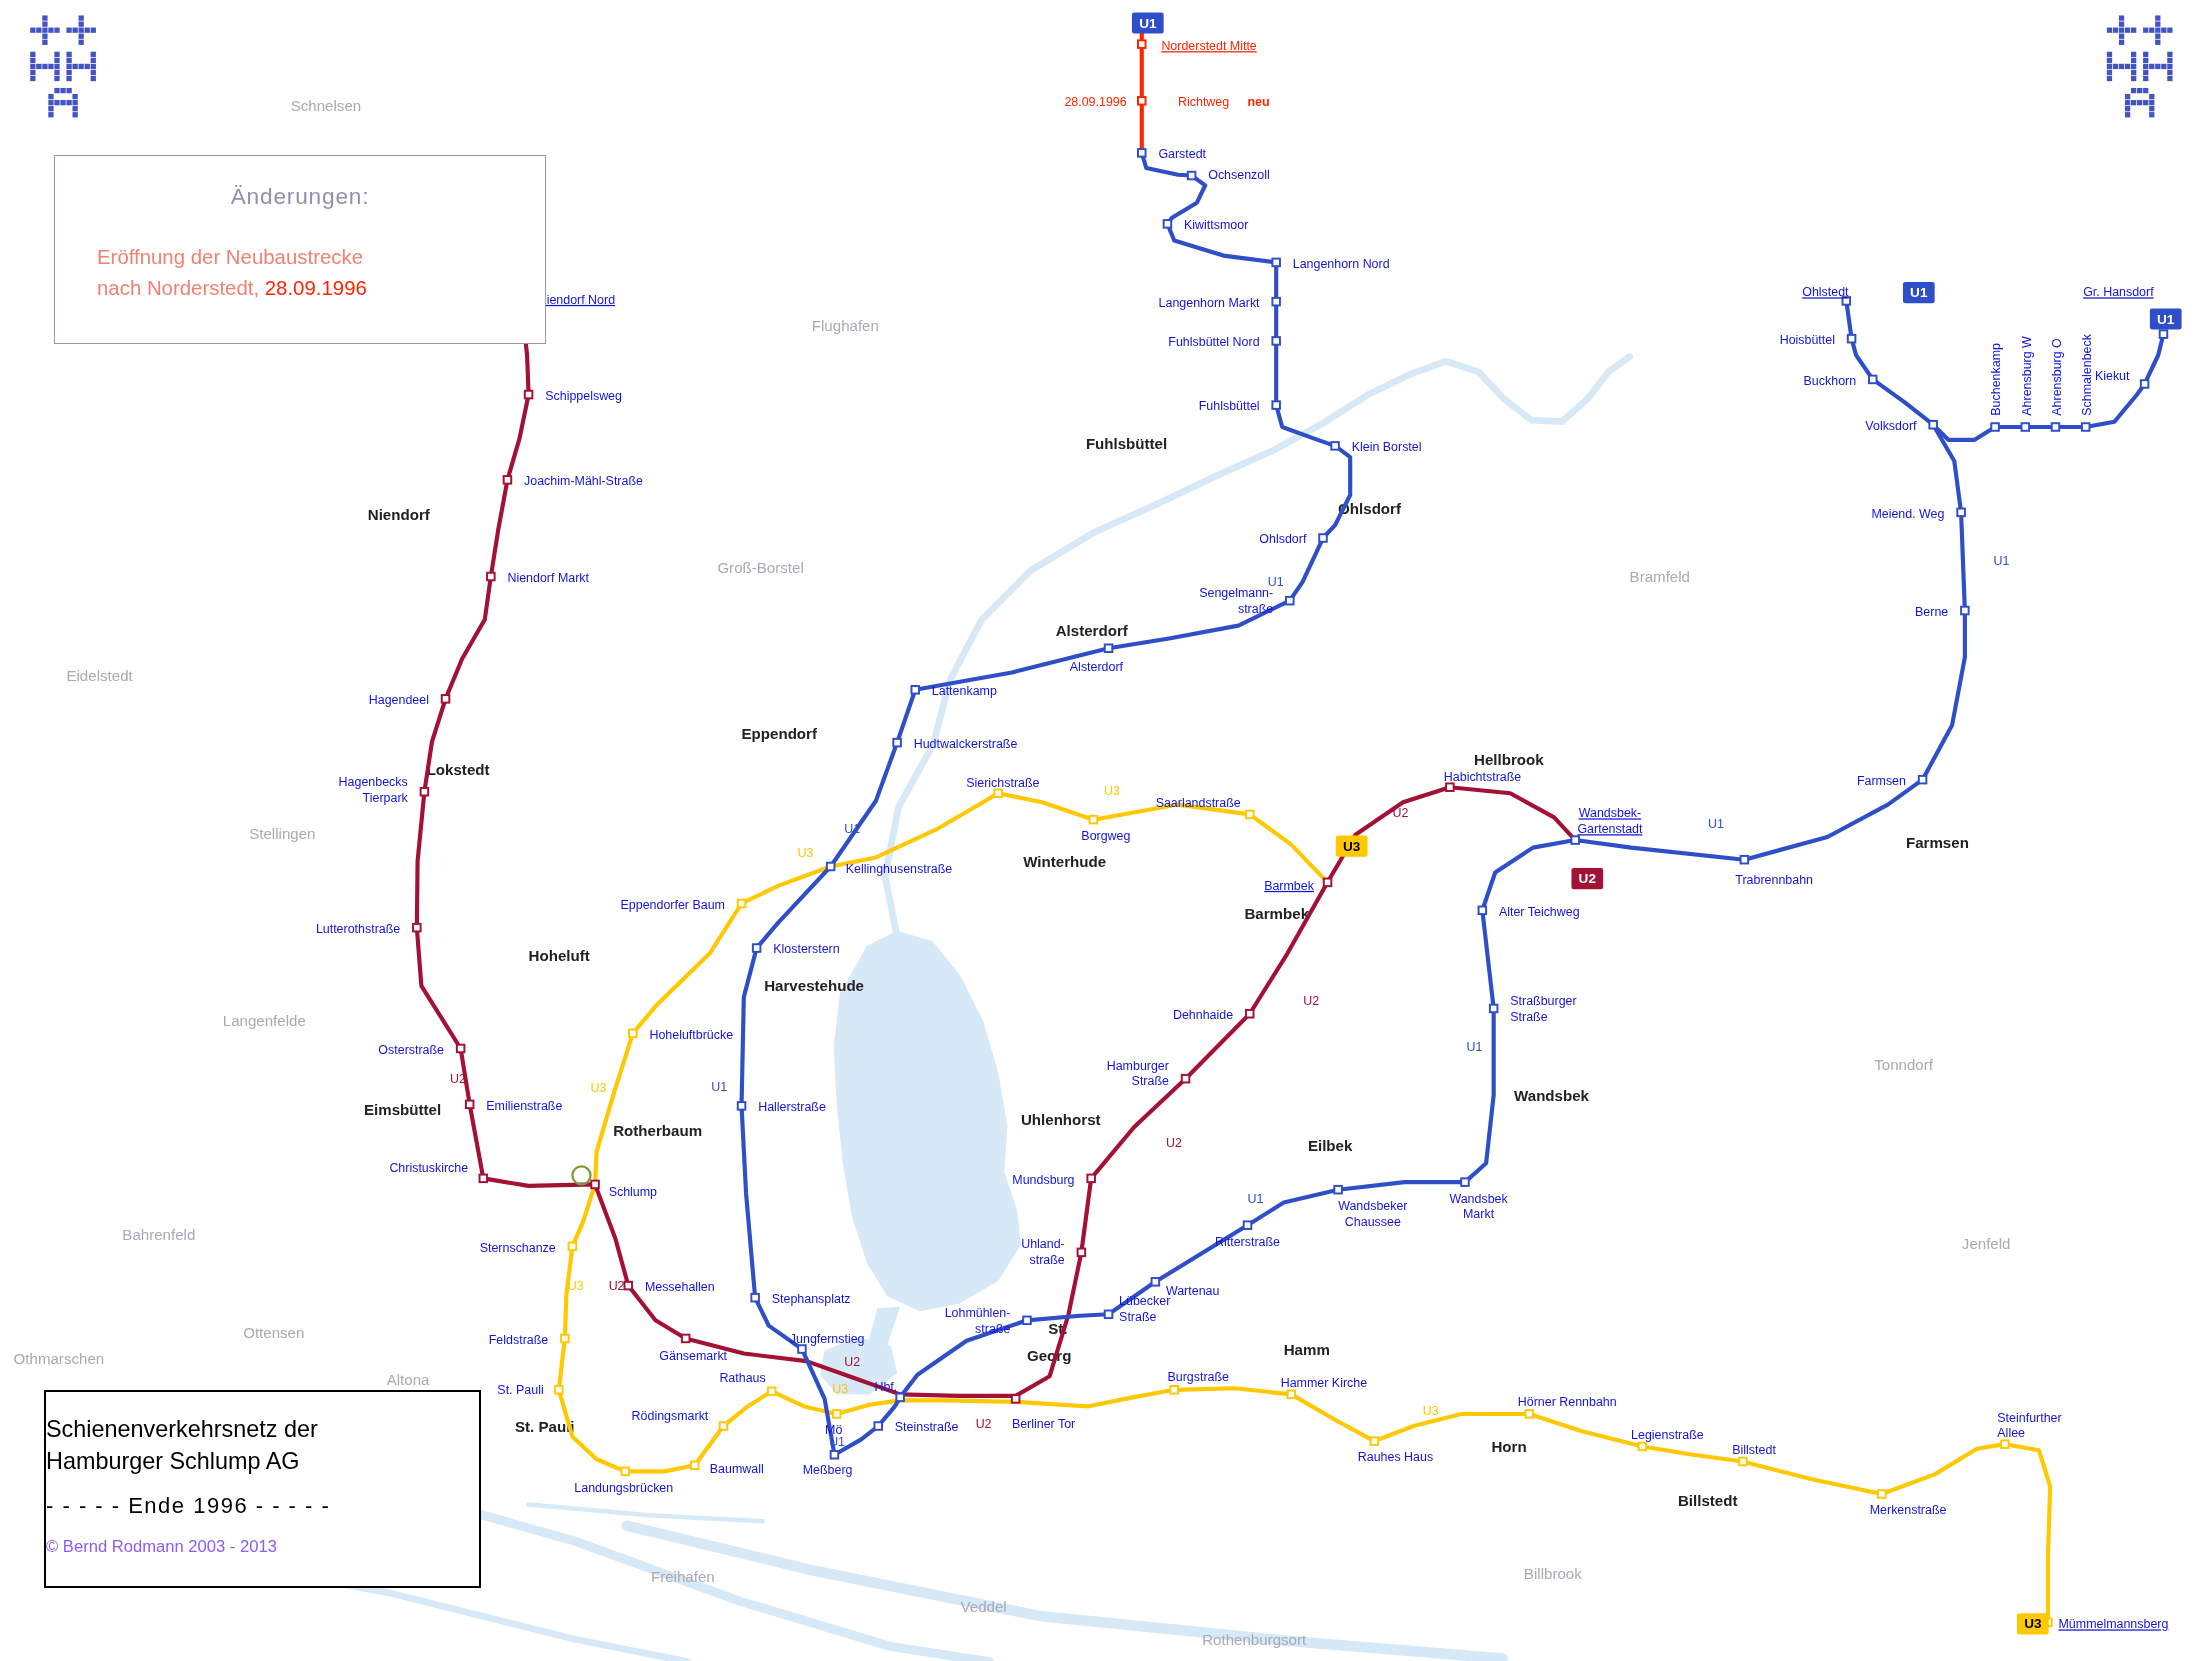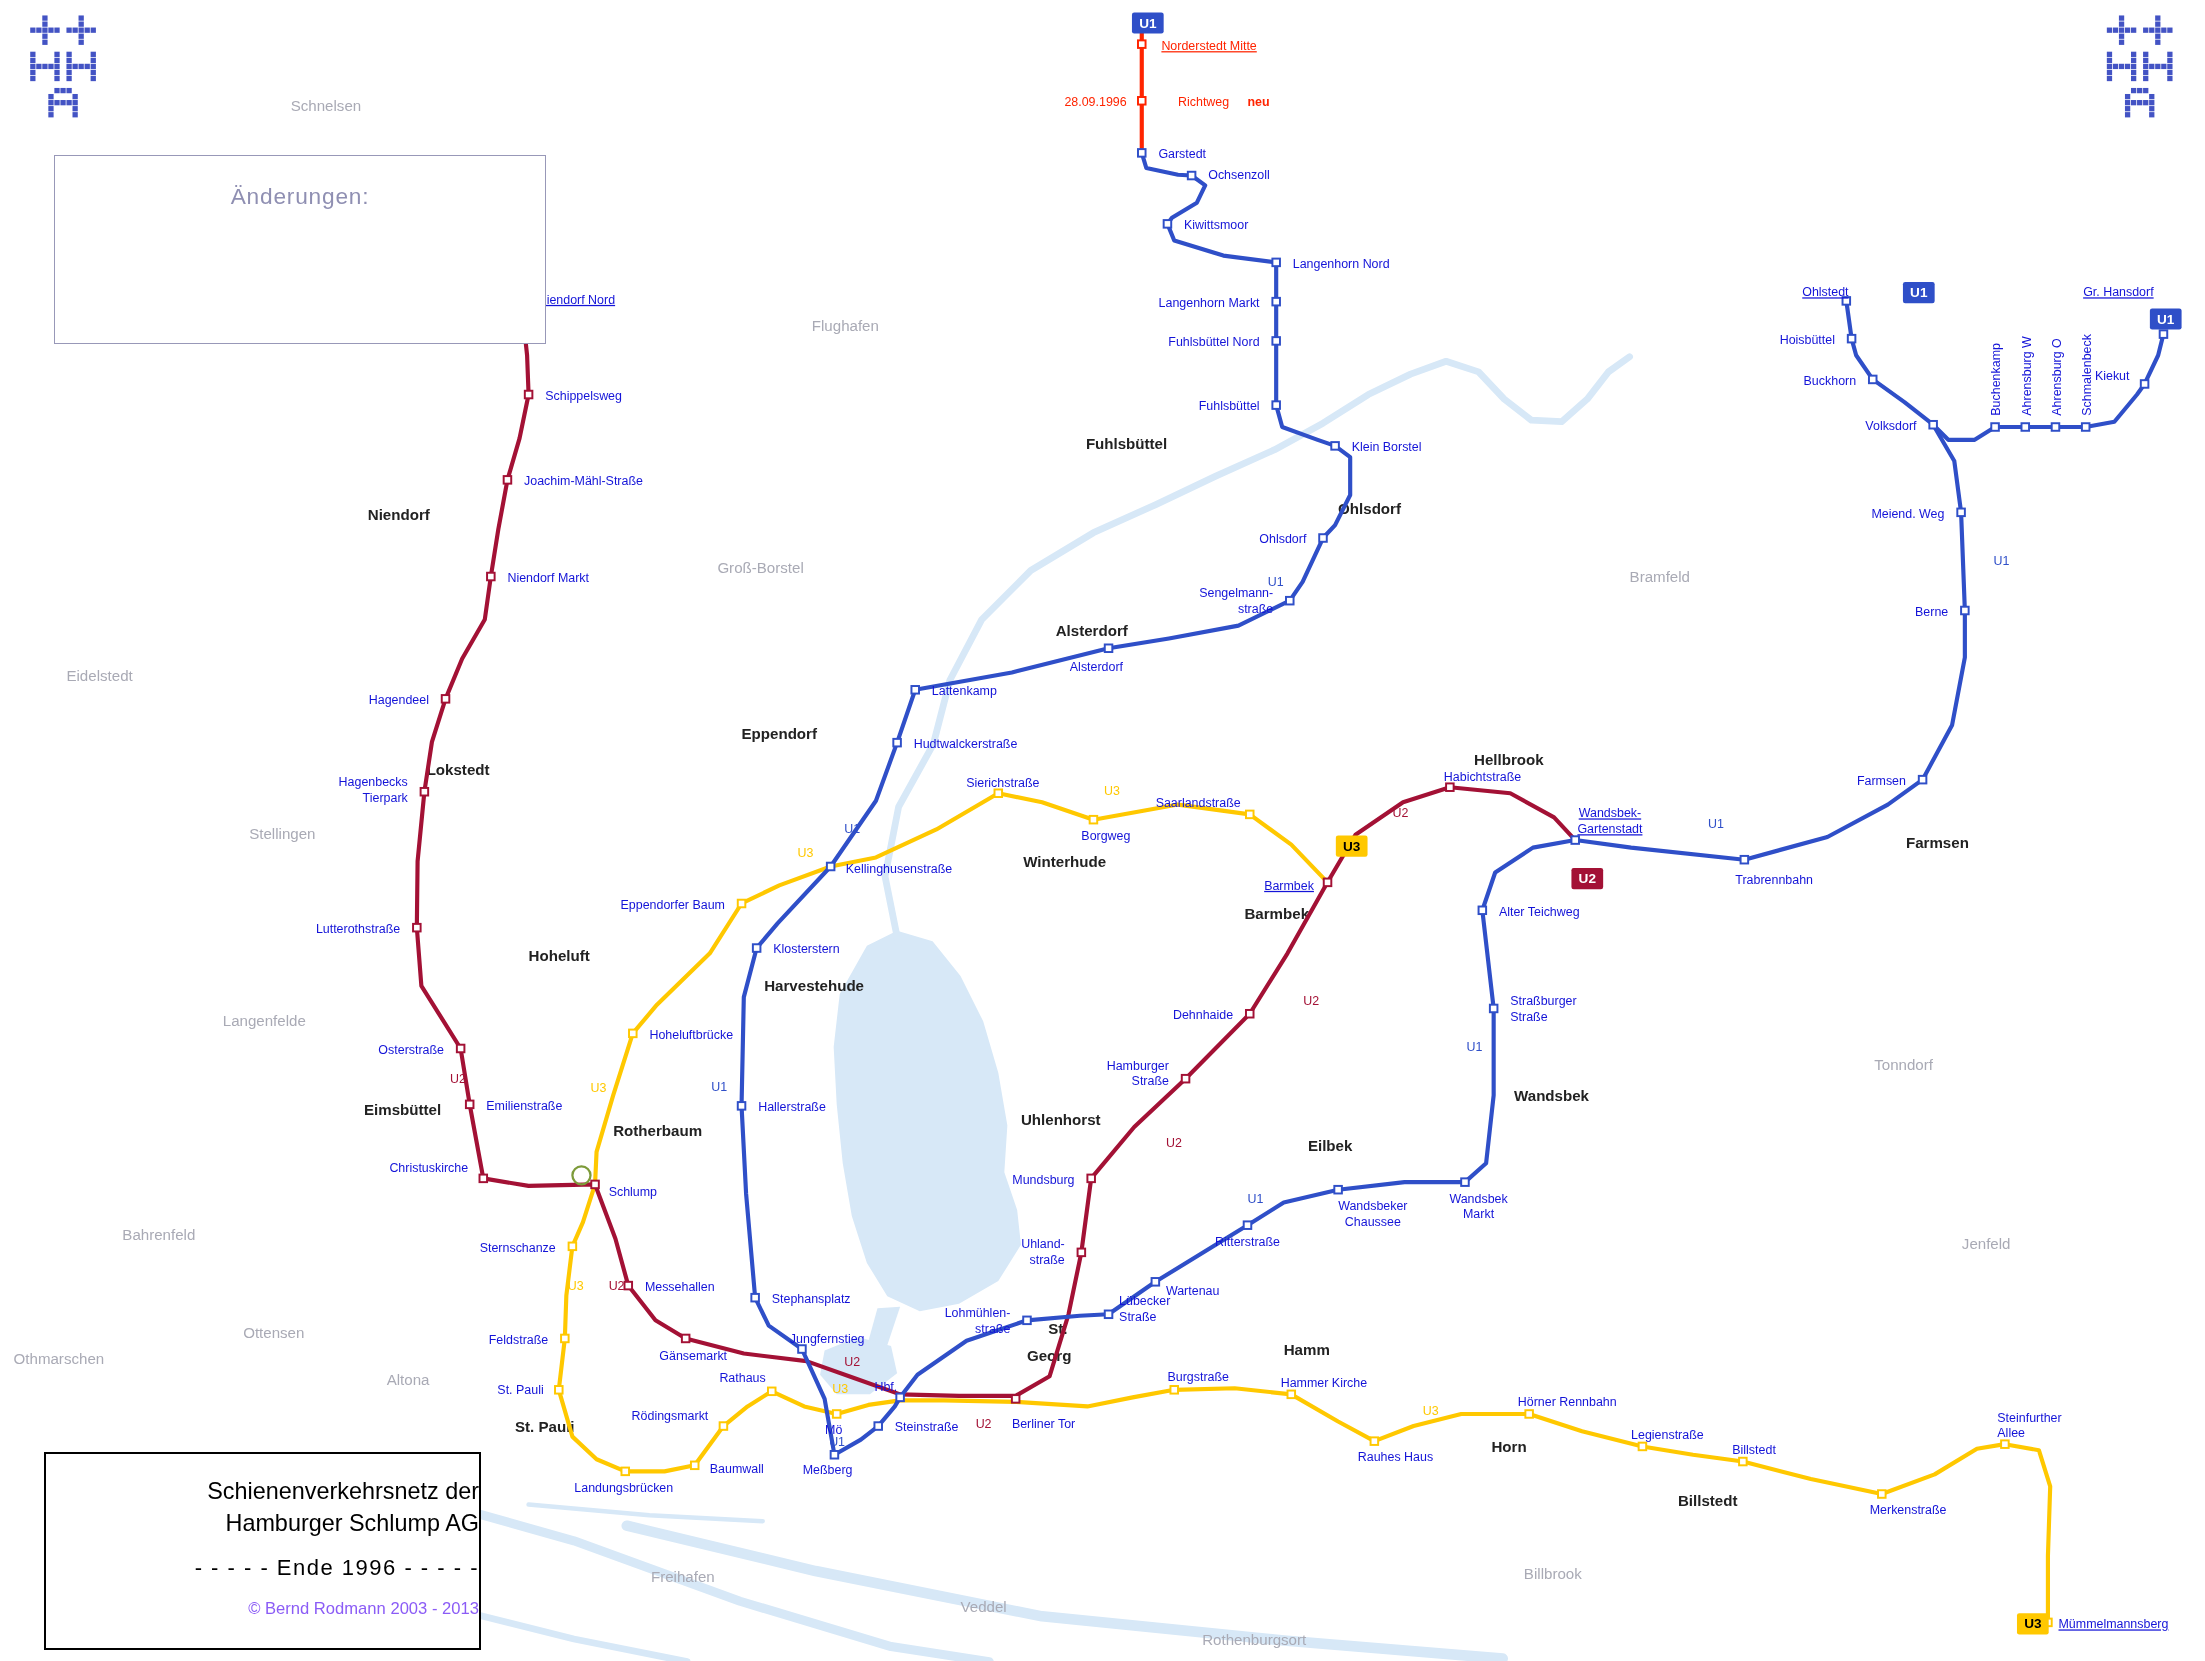--- a/index.html
+++ b/index.html
@@ -7,21 +7,21 @@
     width:2205px;height:1662px;background:#ffffff;position:relative;overflow:hidden;
     font-family:"Liberation Sans",sans-serif;
   }
   #map-svg{position:absolute;left:0;top:0;}
   svg text{font-family:"Liberation Sans",sans-serif;}
   .box{position:absolute;background:#ffffff;box-sizing:border-box;}
   .changes-box{left:54px;top:155px;width:492px;height:189px;border:1.5px solid #9898b8;text-align:center;}
   .changes-title{margin-top:27px;font-size:22.7px;color:#8f8fb2;letter-spacing:0.8px;}
   .changes-text{margin-top:32px;font-size:20.4px;color:#f08273;text-align:left;padding-left:42px;line-height:1.5;}
   .changes-date{color:#ff2400;}
-  .title-box{left:44px;top:1452px;width:437px;height:198px;border:2.3px solid #000000;text-align:right;color:#000;}
+  .title-box{left:44px;top:1390px;width:437px;height:198px;border:2.3px solid #000000;text-align:left;color:#000;}
   .tb1{margin-top:24px;font-size:23.4px;}
   .tb2{margin-top:4.5px;font-size:23.4px;}
   .tb3{margin-top:18px;font-size:22px;letter-spacing:1.5px;}
   .tb-copy{margin-top:18px;font-size:16.6px;color:#8b5cf6;}
 </style>
 </head>
 <body>
 
 <svg id="map-svg" width="2205" height="1662" viewBox="0 0 2920 2200">
     <polygon points="1148,1252 1188,1232 1235,1246 1272,1292 1302,1352 1322,1420 1334,1490 1330,1552 1347,1602 1352,1648 1322,1696 1270,1726 1218,1736 1175,1716 1148,1672 1128,1610 1116,1540 1108,1462 1104,1386 1112,1316" fill="#d7e8f7"></polygon>
@@ -409,20 +409,25 @@
       <rect x="56" y="112" width="7" height="7" fill="#4353c4"></rect>
       <rect x="24" y="120" width="7" height="7" fill="#4353c4"></rect>
       <rect x="56" y="120" width="7" height="7" fill="#4353c4"></rect>
       <rect x="24" y="128" width="7" height="7" fill="#4353c4"></rect>
       <rect x="56" y="128" width="7" height="7" fill="#4353c4"></rect>
     </g>
   </svg>
 
 <div class="box changes-box">
   <div class="changes-title">Änderungen:</div>
+  <div class="changes-text">
+    <span>Eröffnung der Neubaustrecke</span><br>
+    <span>nach Norderstedt,</span>
+    <span class="changes-date">28.09.1996</span>
+  </div>
 </div>
 
 <div class="box title-box">
   <div class="tb1">Schienenverkehrsnetz der</div>
   <div class="tb2">Hamburger  Schlump AG</div>
   <div class="tb3">- - - - -    Ende 1996    - - - - -</div>
   <div class="tb-copy">© Bernd Rodmann 2003 - 2013</div>
 </div>
 
 

